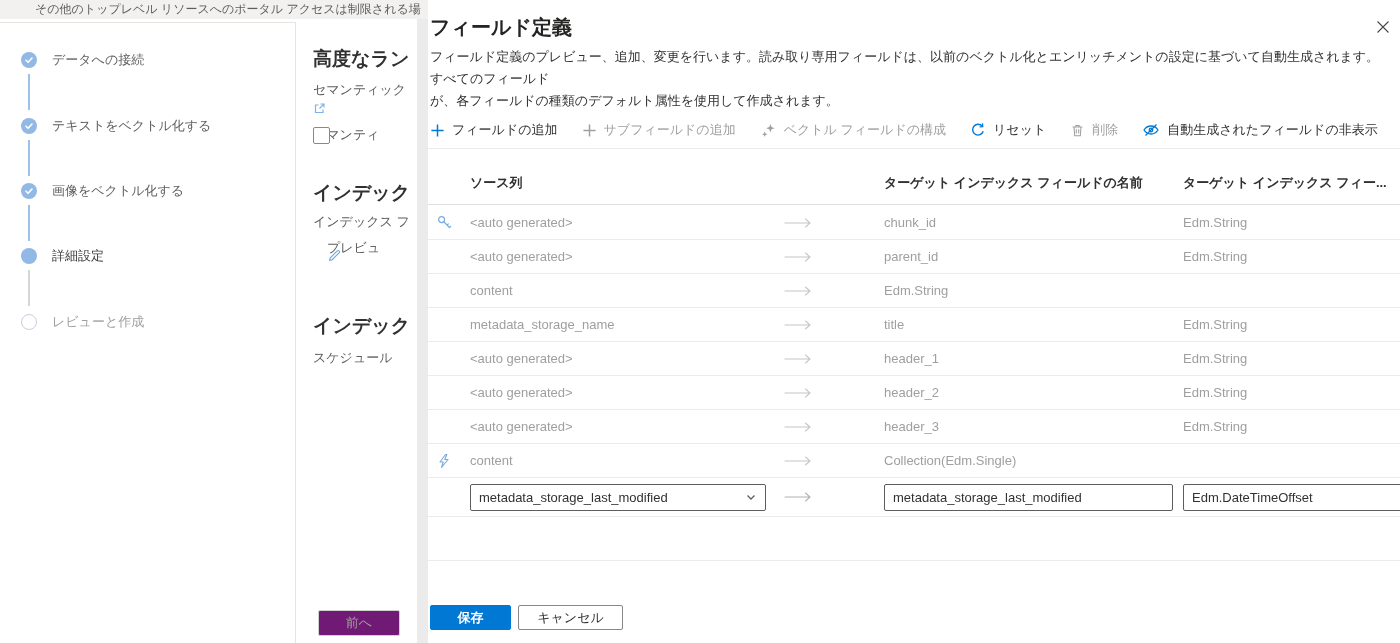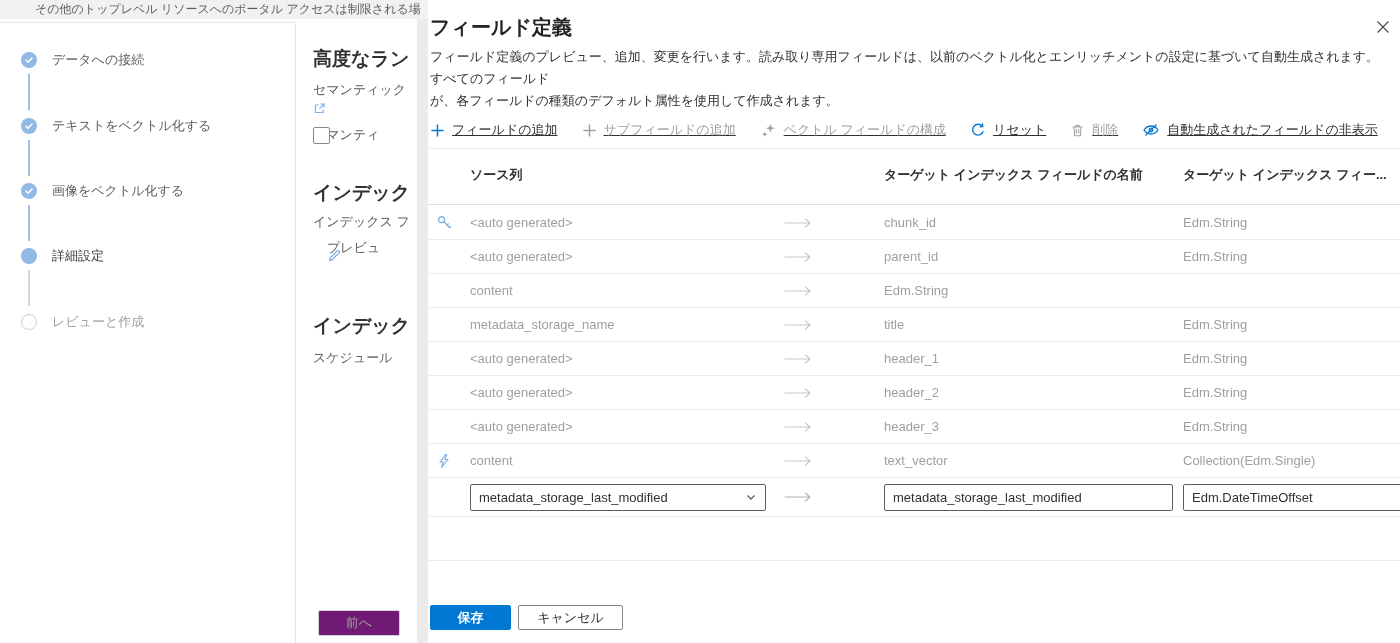--- a/index.html
+++ b/index.html
@@ -39,29 +39,29 @@
   .prev-btn{left:22px;width:82px;height:26px;border:1px solid #d2d0ce;border-radius:2px;background:#701a75;
     font-size:13px;color:#a19f9d;text-align:center;line-height:24px;box-sizing:border-box;}
   .scrollstrip{position:absolute;left:417px;top:19px;width:11px;height:624px;background:#ebebeb;z-index:1;}
 
   
   .panel{position:absolute;left:428px;top:0;width:972px;height:643px;background:#fff;z-index:2;overflow:hidden;}
   .p-title{position:absolute;left:2px;top:14px;font-size:20px;font-weight:600;color:#252423;}
   .p-desc{position:absolute;left:2px;top:46px;width:958px;font-size:13px;line-height:22px;color:#323130;white-space:pre-line;}
   .close-btn{position:absolute;top:18px;right:8px;width:18px;height:18px;display:flex;align-items:center;justify-content:center;cursor:pointer;background:none;border:none;padding:0;}
 
-  .toolbar{position:absolute;left:2px;top:112px;height:36px;display:flex;align-items:center;gap:24px;text-decoration:underline;}
+  .toolbar{position:absolute;left:2px;top:112px;height:36px;display:flex;align-items:center;gap:24px;}
   .tb-item{display:flex;align-items:center;gap:7px;font-size:13px;white-space:nowrap;cursor:pointer;}
   .tb-enabled{color:#323130;}
   .tb-disabled{color:#a19f9d;cursor:default;}
   .toolbar-divider{position:absolute;left:0;top:148px;width:972px;height:1px;background:#edebe9;}
 
   .grid-cols{display:grid;grid-template-columns:42px 314px 100px 299px 1fr;}
   .thead{position:absolute;left:0;top:149px;width:972px;height:56px;align-items:end;
-    padding-bottom:20px;box-sizing:border-box;font-size:13px;font-weight:bold;color:#323130;
+    padding-bottom:12px;box-sizing:border-box;font-size:13px;font-weight:bold;color:#323130;
     border-bottom:1px solid #e1dfdd;}
   .tbody{position:absolute;left:0;top:206px;width:972px;}
   .trow{height:33px;align-items:center;border-bottom:1px solid #edebe9;font-size:13px;color:#a19f9d;}
   .icon-cell{padding-left:8px;display:flex;align-items:center;}
   .arr{display:flex;align-items:center;}
   .edit-row{height:38px;align-items:center;border-bottom:1px solid #edebe9;}
   .combo{width:296px;height:27px;border:1px solid #605e5c;border-radius:2px;box-sizing:border-box;
     display:flex;align-items:center;justify-content:space-between;padding:0 8px;font-size:13px;color:#323130;background:#fff;cursor:pointer;}
   .txtin{height:27px;border:1px solid #605e5c;border-radius:2px;box-sizing:border-box;
     padding:0 8px;font-size:13px;color:#323130;font-family:"Liberation Sans","DejaVu Sans",sans-serif;background:#fff;}
@@ -325,21 +325,20 @@
           <svg width="16" height="16" viewBox="0 0 16 16" fill="none" stroke="#7aaade" stroke-width="1.1" stroke-linejoin="round">
               <path d="M9.5 1.5L4 9h3.2L5.5 14.5 12 6.5H8.8l2-5z"></path>
             </svg>
         </div>
         <div>content</div>
         <div class="arr">
             <svg width="28" height="10" viewBox="0 0 28 10" fill="none" stroke="#c8c6c4" stroke-width="1.1" stroke-linecap="round">
               <path d="M1 5h25M21.5 1L26 5l-4.5 4"></path>
             </svg>
           </div>
-        <div>text_vector</div>
         <div>Collection(Edm.Single)</div>
       </div>
 
       <div class="edit-row grid-cols">
         <div class="icon-cell"></div>
         <div>
           <div class="combo">
             <span>metadata_storage_last_modified</span>
             <span>
               <svg width="12" height="12" viewBox="0 0 12 12" fill="none" stroke="#605e5c" stroke-width="1.3">

